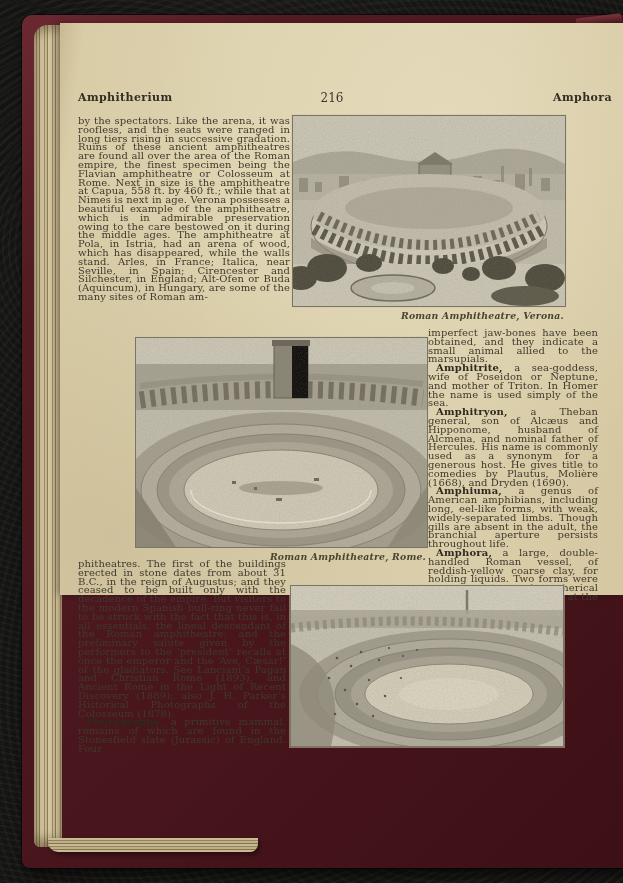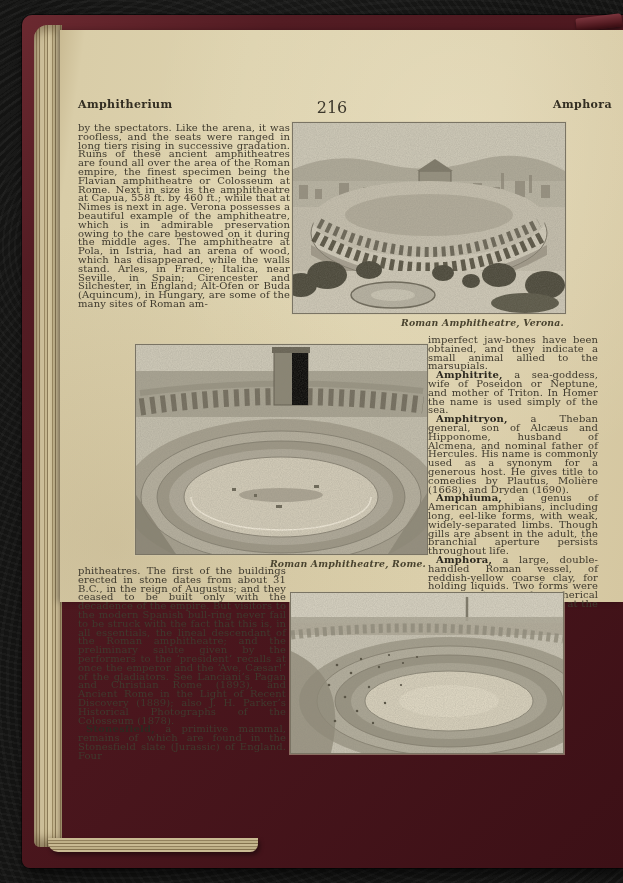--- a/index.html
+++ b/index.html
@@ -32,31 +32,31 @@
     box-shadow:inset 0 6px 8px rgba(60,40,20,.35), inset 0 -8px 10px rgba(60,40,20,.4);
   }
   .page-stack-bottom{
     position:absolute;left:48px;top:838px;width:210px;height:14px;
     border-radius:0 0 8px 10px;
     background:repeating-linear-gradient(180deg,
       #c9ba93 0 2px, #93825e 2px 3px, #bfb088 3px 5px, #84734f 5px 6px);
     box-shadow:2px 3px 4px rgba(0,0,0,.4);
   }
   .page{
-    position:absolute;left:60px;top:30px;width:563px;height:572px;
+    position:absolute;left:60px;top:23px;width:563px;height:572px;
     background:
       radial-gradient(ellipse at 70% 20%, rgba(255,250,230,.25), transparent 55%),
       radial-gradient(ellipse at 10% 90%, rgba(120,95,55,.14), transparent 45%),
       linear-gradient(98deg,#c9ba92 0%,#d9cda8 4%,#ddd2ae 30%,#dbcfab 70%,#d5c7a1 100%);
     box-shadow:-3px 0 6px rgba(0,0,0,.25);
     color:#3f3a2e;
   }
   .running-head{position:absolute;top:68px;left:18px;width:534px;height:14px;font-size:11px;}
   .rh-left{position:absolute;left:0;top:0;font-weight:bold;letter-spacing:.4px;color:#332e22;}
-  .rh-num{position:absolute;left:224px;top:0;width:60px;text-align:center;font-size:16px;color:#3c372b;}
+  .rh-num{position:absolute;left:224px;top:0;width:60px;text-align:center;font-size:12px;color:#3c372b;}
   .rh-right{position:absolute;right:0;top:0;font-weight:bold;letter-spacing:.4px;color:#332e22;text-align:center;}
   .col{position:absolute;font-size:10px;line-height:8.8px;text-align:justify;letter-spacing:.1px;}
   .col p{margin:0;}
   .col p.entry{text-indent:8px;}
   .col b{color:#2d2920;letter-spacing:.2px;}
   .col-left-top{left:18px;top:94px;width:212px;}
   .col-right{left:368px;top:306px;width:170px;}
   .col-left-bottom{left:18px;top:537px;width:208px;}
   .figure{position:absolute;}
   .photo{display:block;border:1px solid #7a7464;box-shadow:0 0 0 1px rgba(210,200,170,.5), inset 0 0 0 1px #000;}
@@ -178,21 +178,21 @@
   <div class="col col-right">
     <p>imperfect jaw-bones have been obtained, and they indicate a small animal allied to the marsupials.</p>
     <p class="entry"><b>Amphitrite,</b><span> a sea-goddess, wife of Poseidon or Neptune, and mother of Triton.  In Homer the name is used simply of the sea.</span></p>
     <p class="entry"><b>Amphitryon,</b><span> a Theban general, son of Alcæus and Hipponome, husband of Alcmena, and nominal father of Hercules.  His name is commonly used as a synonym for a generous host.  He gives title to comedies by Plautus, Molière (1668), and Dryden (1690).</span></p>
     <p class="entry"><b>Amphiuma,</b><span> a genus of American amphibians, including long, eel-like forms, with weak, widely-separated limbs.  Though gills are absent in the adult, the branchial aperture persists throughout life.</span></p>
     <p class="entry"><b>Amphora,</b><span> a large, double-handled Roman vessel, of reddish-yellow coarse clay, for holding liquids.  Two forms were common—(a) nearly spherical and short-necked, pointed at the base</span></p>
   </div>
 
   <div class="col col-left-bottom">
     <p>phitheatres.  The first of the buildings erected in stone dates from about 31 B.C., in the reign of Augustus; and they ceased to be built only with the decadence of the empire.  But visitors to the modern Spanish bull-ring never fail to be struck with the fact that this is, in all essentials, the lineal descendant of the Roman amphitheatre; and the preliminary salute given by the performers to the ‘president’ recalls at once the emperor and the ‘Ave, Cæsar!’ of the gladiators.  See Lanciani’s Pagan and Christian Rome (1893), and Ancient Rome in the Light of Recent Discovery (1889); also J. H. Parker’s Historical Photographs of the Colosseum (1878).</p>
-    <p class="entry"><b>Stonesfield,</b><span> a primitive mammal, remains of which are found in the Stonesfield slate (Jurassic) of England.  Four</span></p>
+    <p class="entry"><b>Photographs,</b><span> a primitive mammal, remains of which are found in the Stonesfield slate (Jurassic) of England.  Four</span></p>
   </div>
 
   <div class="figure fig-nimes">
     <svg class="photo" width="272" height="160" viewBox="0 0 272 160" xmlns="http://www.w3.org/2000/svg">
       <defs>
         <filter id="g3" x="0" y="0" width="100%" height="100%">
           <feTurbulence type="fractalNoise" baseFrequency="0.9" numOctaves="2" result="n"></feTurbulence>
           <feColorMatrix in="n" type="matrix" values="0 0 0 0 0.25  0 0 0 0 0.24  0 0 0 0 0.20  0 0 0 0.8 -0.2"></feColorMatrix>
         </filter>
       </defs>

